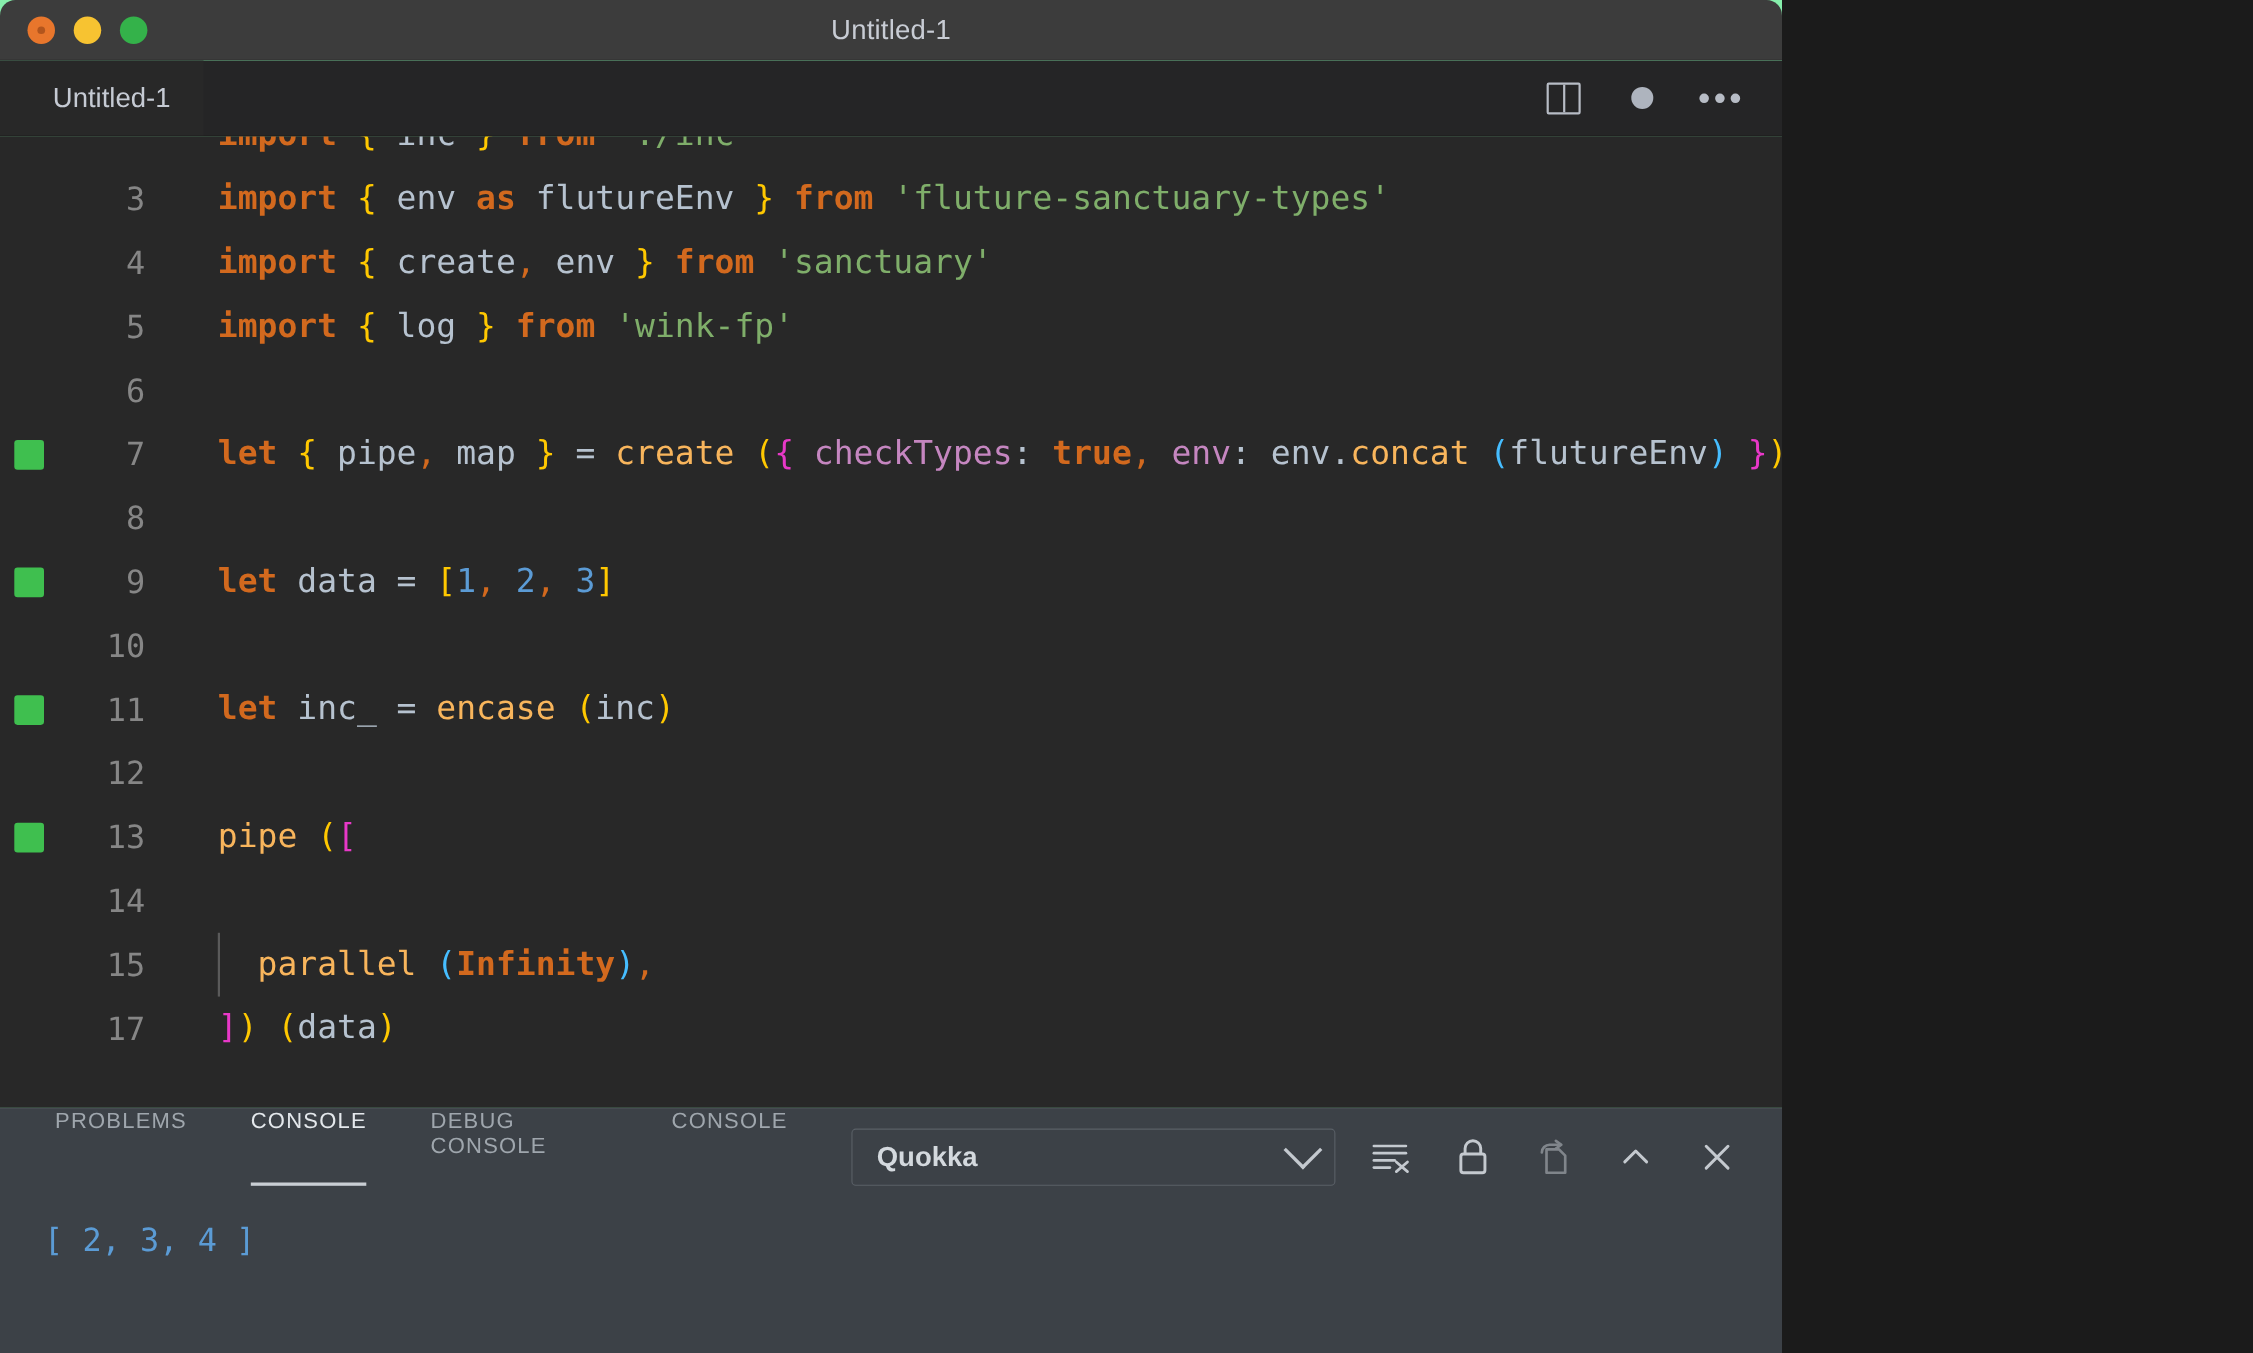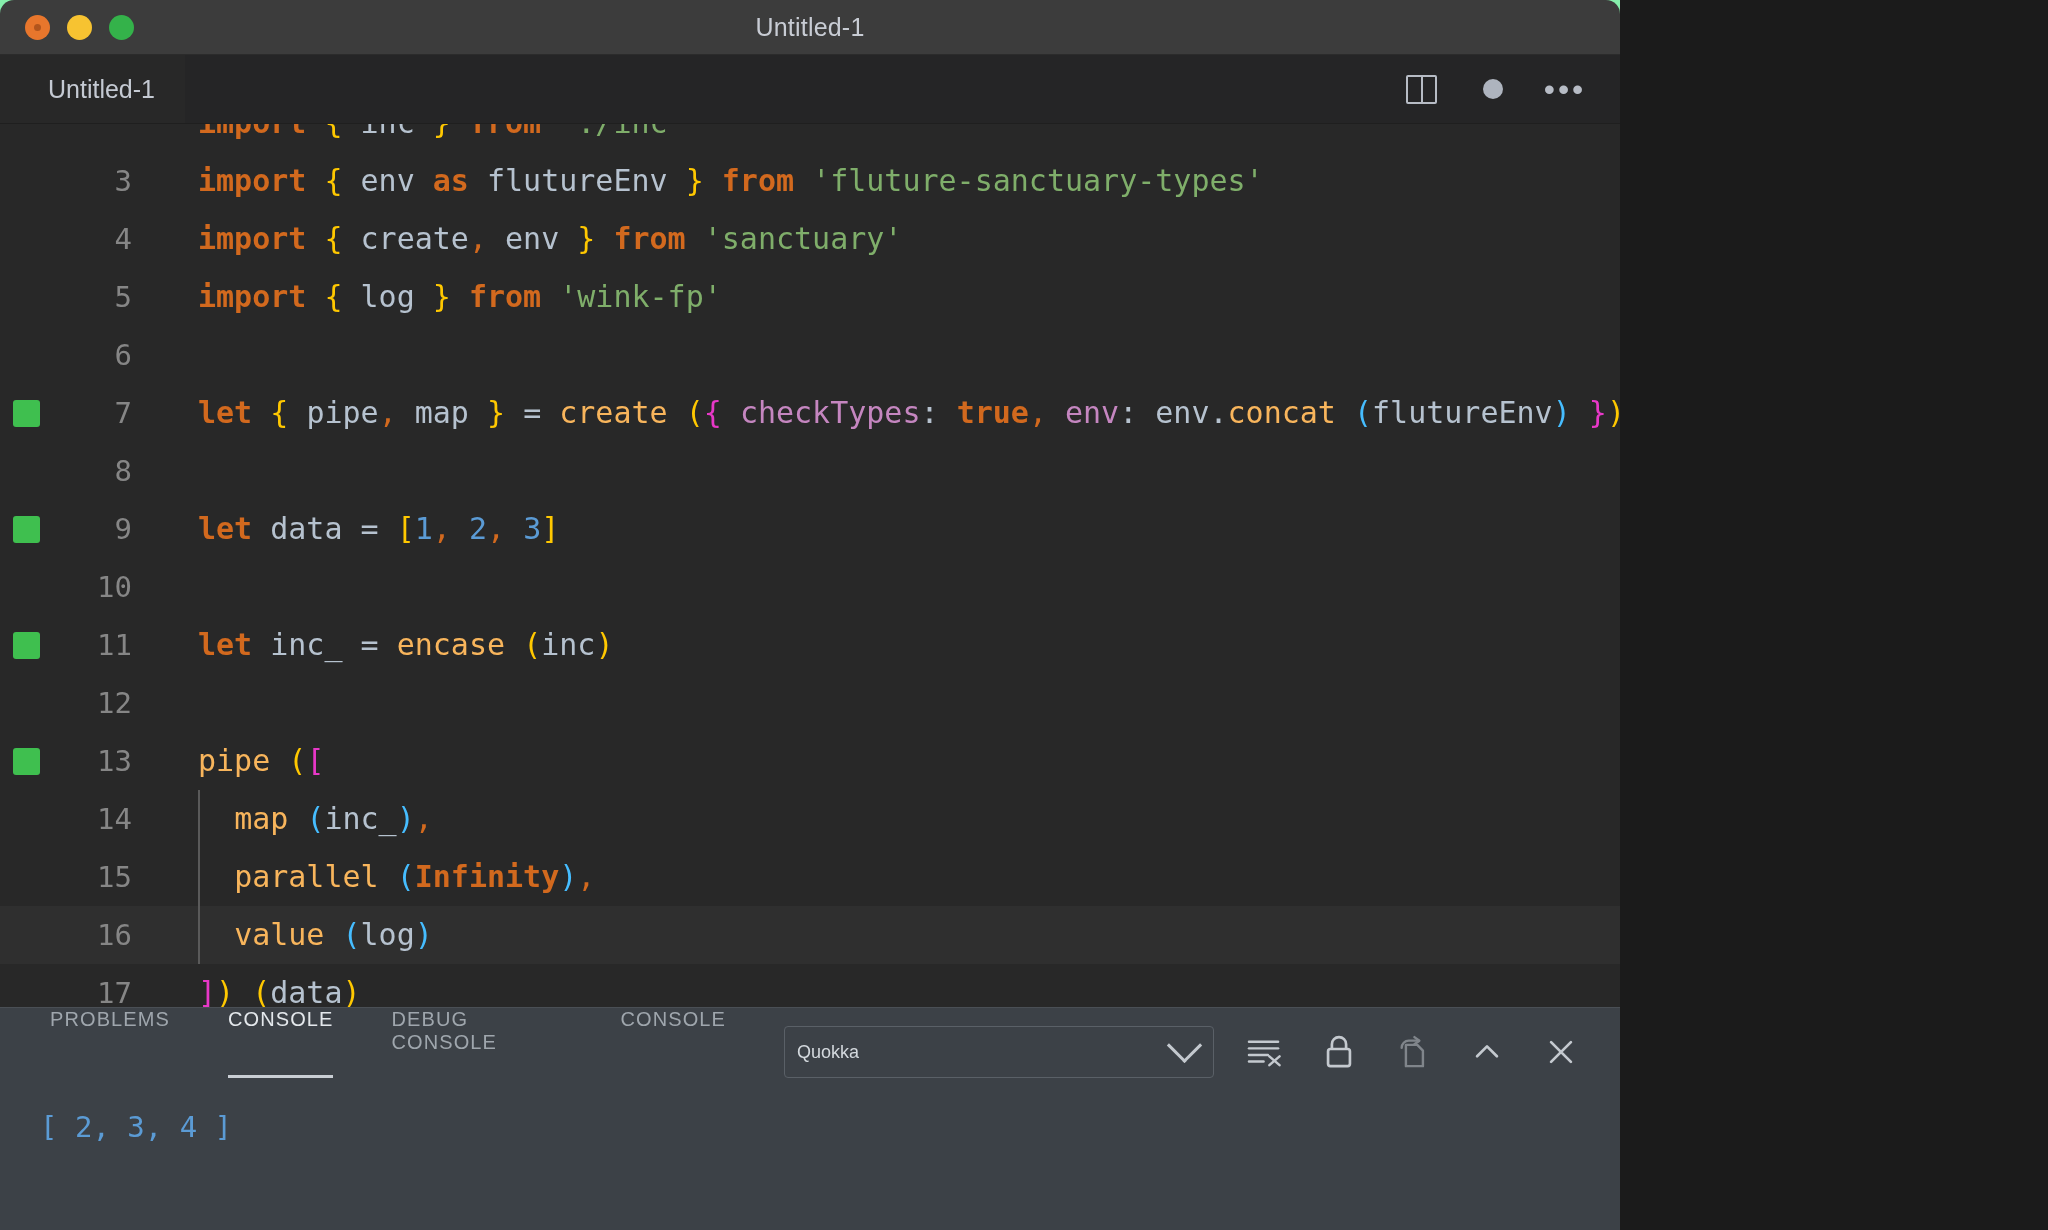--- a/index.html
+++ b/index.html
@@ -251,23 +251,24 @@
     gap: 28px;
   }
   .select {
     width: 400px;
     height: 50px;
     border: 1px solid #5a6067;
     border-radius: 4px;
     background: #3c4147;
     display: flex;
     align-items: center;
-    padding: 0 16px 0 12px;
+    padding: 0 16px 0 22px;
     color: #d4d9de;
-    font-size: 18px;
+    font-size: 25px;
+    font-weight: bold;
   }
   .select .chev {
     margin-left: auto;
     width: 22px;
     height: 22px;
     border-right: 3px solid #c4c9cf;
     border-bottom: 3px solid #c4c9cf;
     transform: rotate(45deg) translate(-5px, -5px);
   }
   .picon {
@@ -399,34 +400,28 @@
         <div class="gutter-deco">
           <div class="qsquare"></div>
         </div>
         <div class="lnum">13</div>
         <div class="code"><span class="t-fn">pipe</span> <span class="br-y">(</span><span class="br-m">[</span></div>
       </div>
 
       <div class="line">
         <div class="gutter-deco"></div>
         <div class="lnum">14</div>
-        <div class="code"><span class="indent-guide" style="top:0;height:58px;"></span>  <span class="t-fn">map</span> <span class="br-c">(</span><span class="t-id">inc_</span><span class="br-c">)</span><span class="c-orange">,</span></div>
       </div>
 
       <div class="line">
         <div class="gutter-deco"></div>
         <div class="lnum">15</div>
         <div class="code"><span class="indent-guide" style="top:0;height:58px;"></span>  <span class="t-fn">parallel</span> <span class="br-c">(</span><span class="t-bool">Infinity</span><span class="br-c">)</span><span class="c-orange">,</span></div>
       </div>
 
-      <div class="line current">
-        <div class="gutter-deco"></div>
-        <div class="lnum">16</div>
-        <div class="code"><span class="indent-guide" style="top:0;height:58px;"></span>  <span class="t-fn">value</span> <span class="br-c">(</span><span class="t-id">log</span><span class="br-c">)</span></div>
-      </div>
 
       <div class="line">
         <div class="gutter-deco"></div>
         <div class="lnum">17</div>
         <div class="code"><span class="br-m">]</span><span class="br-y">)</span> <span class="br-y">(</span><span class="t-id">data</span><span class="br-y">)</span></div>
       </div>
 
     </div>
 
     <div class="vdiv"></div>

